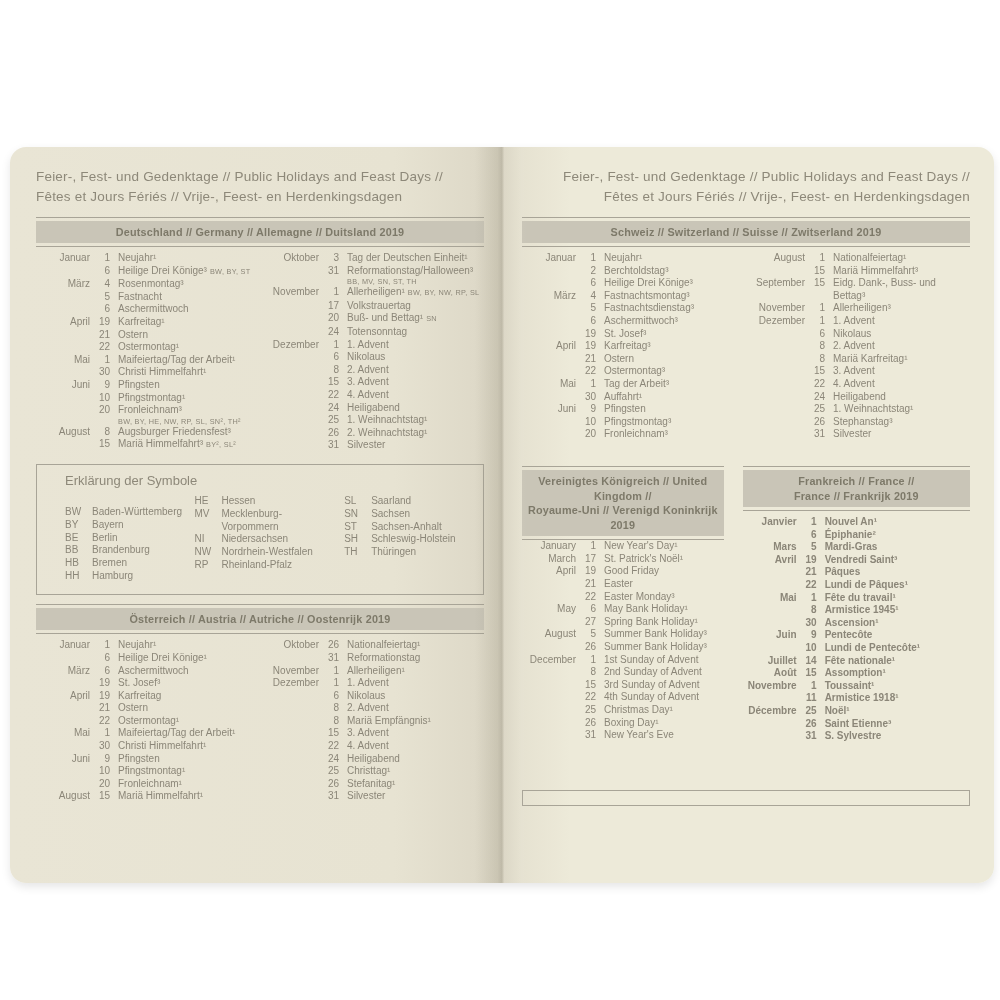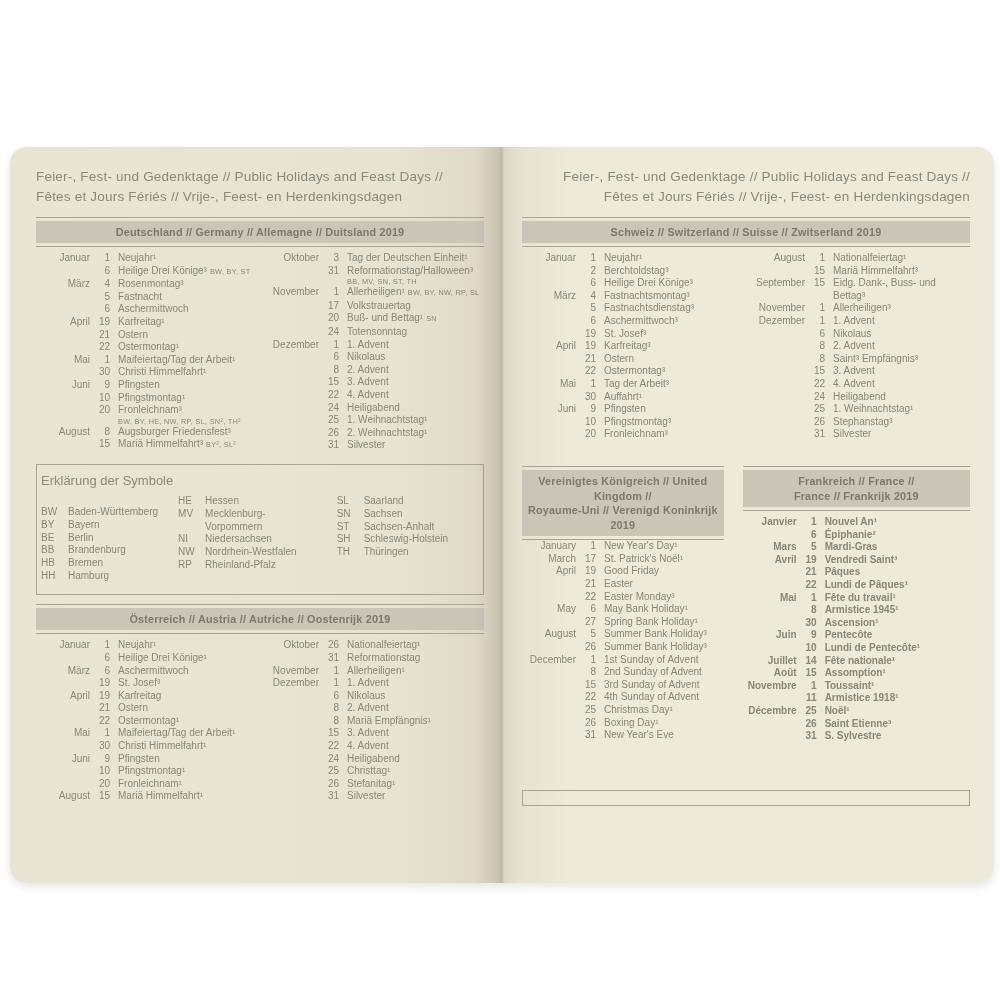--- a/index.html
+++ b/index.html
@@ -36,21 +36,21 @@
   .hcols{display:flex;gap:10px;margin-top:5px;justify-content:center;}
   .hcol{flex:1;min-width:0;}
   .hrow{display:flex;font-size:10px;line-height:12.6px;}
   .m{width:54px;text-align:right;white-space:nowrap;flex:none;}
   .d{width:16px;text-align:right;white-space:nowrap;flex:none;margin-left:4px;}
   .n{margin-left:8px;min-width:0;}
   .tag{font-size:7.3px;margin-left:3px;letter-spacing:0.3px;}
   .tag:empty{display:none;}
   .note{display:block;font-size:7.3px;line-height:9px;letter-spacing:0.3px;}
   .note:empty{display:none;}
-  .legend{border:1px solid #a8a497;margin-top:12px;padding:8px 12px 11px 4px;}
+  .legend{border:1px solid #a8a497;margin-top:12px;padding:8px 12px 11px 28px;}
   .legend-title{font-size:13px;color:#8d8879;margin-bottom:7px;}
   .legend-cols{display:flex;}
   .legend-col{min-width:0;}
   .legend-col.c1{flex:1.02;margin-top:11px;}
   .legend-col.c2{flex:1.18;}
   .legend-col.c3{flex:1.0;}
   .lrow{display:flex;font-size:10px;line-height:12.8px;}
   .lcode{width:27px;flex:none;}
   .llabel{flex:1;min-width:0;max-width:112px;}
   .austria-gap{}
@@ -582,21 +582,21 @@
             <span class="n"><span>Nikolaus</span></span>
           </div>
             <div class="hrow">
             <span class="m"></span>
             <span class="d">8</span>
             <span class="n"><span>2. Advent</span></span>
           </div>
             <div class="hrow">
             <span class="m"></span>
             <span class="d">8</span>
-            <span class="n"><span>Saint³ Empfängnis³</span></span>
+            <span class="n"><span>Mariä Karfreitag¹</span></span>
           </div>
             <div class="hrow">
             <span class="m"></span>
             <span class="d">15</span>
             <span class="n"><span>3. Advent</span></span>
           </div>
             <div class="hrow">
             <span class="m"></span>
             <span class="d">22</span>
             <span class="n"><span>4. Advent</span></span>

